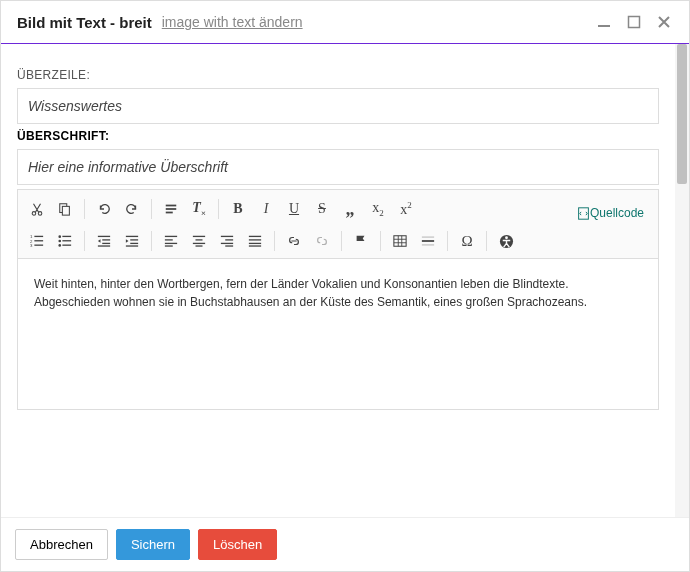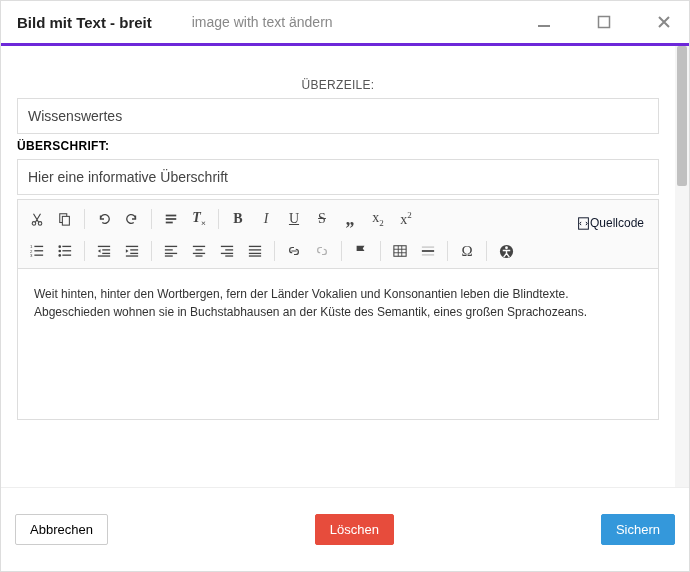--- a/index.html
+++ b/index.html
@@ -1,40 +1,40 @@
 <!DOCTYPE html>
 <html><head>
 <meta charset="utf-8">
 <style>
 * { box-sizing: border-box; margin: 0; padding: 0; }
 body { font-family: Arial, Helvetica, sans-serif; font-size: 13px; color: #333; background: #fff; }
 .dialog { width: 690px; height: 572px; display: flex; flex-direction: column; border: 1px solid #ddd; }
-.dlg-header { display: flex; align-items: center; padding: 12px 16px; border-bottom: 3px solid #6d28d9; gap: 30px; }
+.dlg-header { display: flex; align-items: center; padding: 12px 16px; border-bottom: 1px solid #6d28d9; }
 .dlg-title { font-weight: bold; font-size: 15px; color: #222; }
-.dlg-sub { margin-left: 10px; color: #888; font-size: 14px; }
+.dlg-sub { margin-left: 10px; color: #888; font-size: 14px; text-decoration: underline; }
 .dlg-spacer { flex: 1; }
 .dlg-ctrl { width: 18px; height: 18px; margin-left: 12px; color: #888; cursor: pointer; display: flex; align-items: center; justify-content: center; }
 .dlg-ctrl svg { width: 14px; height: 14px; }
 .body-wrap { flex: 1; display: flex; overflow: hidden; }
 .dlg-body { flex: 1; padding: 16px; overflow-y: auto; }
 .scrollbar { width: 14px; background: #f5f5f5; position: relative; }
 .scrollbar-thumb { position: absolute; left: 2px; right: 2px; top: 0; height: 140px; background: #c0c0c0; border-radius: 2px; }
 .fld-label { font-size: 12px; color: #555; margin-bottom: 6px; margin-top: 5px; letter-spacing: 0.3px; }
 .fld-label.bold { font-weight: bold; color: #000; }
-.fld-label:first-child { margin-top: 16px; text-align: center; }
-.fld-input { width: 100%; padding: 9px 10px; font-size: 14px; border: 1px solid #ddd; color: #444; }
+.fld-label:first-child { margin-top: 8px; }
+.fld-input { width: 100%; padding: 9px 10px; font-size: 14px; border: 1px solid #ddd; color: #444; font-style: italic; }
 .editor { border: 1px solid #ddd; margin-top: 4px; }
 .toolbar { background: #fafafa; border-bottom: 1px solid #ddd; padding: 4px 6px; display: flex; flex-wrap: wrap; align-items: center; gap: 2px; }
 .tb-btn { width: 26px; height: 26px; display: inline-flex; align-items: center; justify-content: center; cursor: pointer; color: #444; font-size: 14px; border-radius: 2px; }
 .tb-sep { width: 1px; height: 20px; background: #ddd; margin: 0 4px; }
-.tb-src { margin-left: auto; display: inline-flex; align-items: center; padding: 4px 8px; cursor: pointer; color: #0f172a; font-size: 12px; gap: 0; margin-top: 8px; }
+.tb-src { margin-left: auto; display: inline-flex; align-items: center; padding: 4px 8px; cursor: pointer; color: #0f766e; font-size: 12px; gap: 0; margin-top: 8px; }
 .editor-content { padding: 16px; font-size: 12px; line-height: 1.5; color: #333; min-height: 150px; }
 .tb-btn b { font-family: Georgia, serif; }
 .tb-btn i { font-family: Georgia, serif; font-style: italic; }
-.dlg-footer { padding: 26px 14px; display: flex; justify-content: space-between; gap: 8px; border-top: 1px solid #eee; }
+.dlg-footer { padding: 11px 14px; display: flex; justify-content: flex-start; gap: 8px; border-top: 1px solid #eee; }
 .btn { padding: 7px 14px; font-size: 13px; border: 1px solid #ccc; background: #fff; cursor: pointer; border-radius: 2px; }
 .btn-danger { background: #e74c3c; color: #fff; border-color: #e74c3c; }
 .btn-primary { background: #3498db; color: #fff; border-color: #3498db; }
 svg { display: block; }
 </style>
 </head>
 <body>
 
 <div class="dialog">
   <div class="dlg-header">
@@ -258,16 +258,16 @@
         <div class="editor-content" contenteditable="true" style="">Weit hinten, hinter den Wortbergen, fern der Länder Vokalien und Konsonantien leben die Blindtexte. Abgeschieden wohnen sie in Buchstabhausen an der Küste des Semantik, eines großen Sprachozeans.</div>
       </div>
     </div>
     <div class="scrollbar">
       <div class="scrollbar-thumb"></div>
     </div>
   </div>
 
   <div class="dlg-footer">
     <button class="btn">Abbrechen</button>
+    <button class="btn btn-primary">Sichern</button>
     <button class="btn btn-danger">Löschen</button>
-    <button class="btn btn-primary">Sichern</button>
   </div>
 </div>
 
 </body></html>

